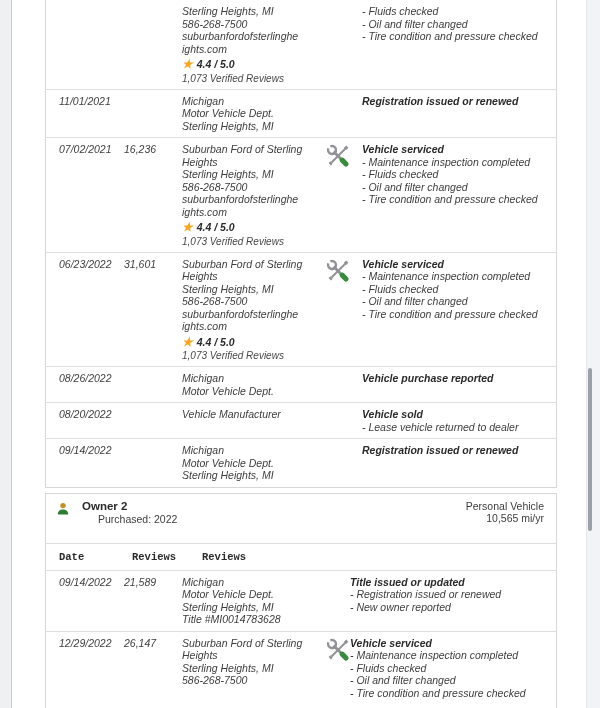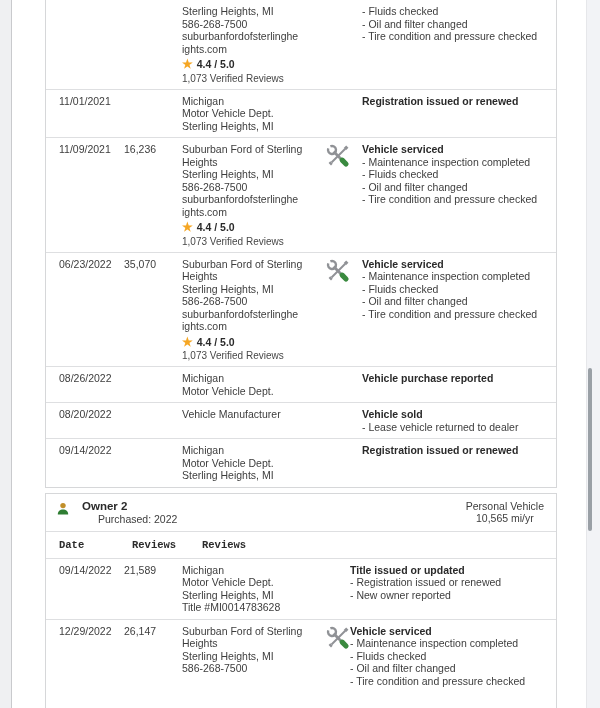--- a/index.html
+++ b/index.html
@@ -23,39 +23,39 @@
   .tbl{border:1px solid #d6d7d9;background:#fff;box-sizing:border-box;}
   .tbl1{border-top:none;}
   .tbl2{margin-top:5px;}
 
   .row{display:grid;grid-template-columns:65px 58px 144px 36px 1fr;
        padding:5px 12px 5px 13px;border-bottom:1px solid #dedfe1;}
   .row:last-child{border-bottom:none;}
   .tbl2 .row{grid-template-columns:65px 58px 144px 24px 1fr;}
   .row-last{min-height:110px;}
 
-  .cell{min-width:0;}
+  .cell{min-width:0;font-style:italic;}
   .src,.bullets{white-space:pre-line;}
   .c-title{font-weight:bold;color:#2a2a2a;}
   .bullets{color:#3d3d3d;}
 
   .rating{margin-top:3px;display:flex;align-items:center;gap:4px;font-weight:bold;color:#2a2a2a;}
   .star{color:#f5a623;font-size:12px;line-height:12px;}
   .reviews{font-size:10px;margin-top:2px;color:#474747;line-height:11px;}
 
   .icon-cell{padding-top:1px;}
 
   
   .banner{display:flex;justify-content:space-between;align-items:flex-start;
-          padding:6px 12px 6px 10px;border-bottom:1px solid #dedfe1;}
+          padding:6px 12px 18px 10px;border-bottom:1px solid #dedfe1;}
   .owner-left{display:flex;gap:12px;}
   .owner-ico{margin-top:2px;}
   .owner-title{font-weight:bold;font-size:11.5px;line-height:13px;color:#2a2a2a;}
   .owner-sub{line-height:12.5px;margin-left:16px;}
-  .owner-right{text-align:center;}
+  .owner-right{text-align:right;}
 
   
   .hdr{display:grid;grid-template-columns:65px 58px 144px 1fr;
        padding:7px 12px 6px 13px;font-weight:bold;color:#2a2a2a;
        border-bottom:1px solid #dedfe1;font-family:Liberation Mono, monospace;}
   .h-mileage{padding-left:8px;}
   .h-comments{padding-left:20px;}
 </style>
 </head>
 <body>
@@ -111,21 +111,21 @@
 Motor Vehicle Dept.
 Sterling Heights, MI</div>
       </div>
       <div class="cell icon-cell"></div>
       <div class="cell">
         <div class="c-title">Registration issued or renewed</div>
       </div>
     </div>
 
     <div class="row">
-      <div class="cell">11/09/2021</div>
+      <div class="cell">07/02/2021</div>
       <div class="cell">16,236</div>
       <div class="cell">
         <div class="src">Suburban Ford of Sterling
 Heights
 Sterling Heights, MI
 586-268-7500
 suburbanfordofsterlinghe
 ights.com</div>
         <div class="rating">
           <span class="star">★</span>
@@ -142,21 +142,21 @@
         <div class="c-title">Vehicle serviced</div>
         <div class="bullets">- Maintenance inspection completed
 - Fluids checked
 - Oil and filter changed
 - Tire condition and pressure checked</div>
       </div>
     </div>
 
     <div class="row">
       <div class="cell">06/23/2022</div>
-      <div class="cell">35,070</div>
+      <div class="cell">31,601</div>
       <div class="cell">
         <div class="src">Suburban Ford of Sterling
 Heights
 Sterling Heights, MI
 586-268-7500
 suburbanfordofsterlinghe
 ights.com</div>
         <div class="rating">
           <span class="star">★</span>
           <span>4.4 / 5.0</span>

